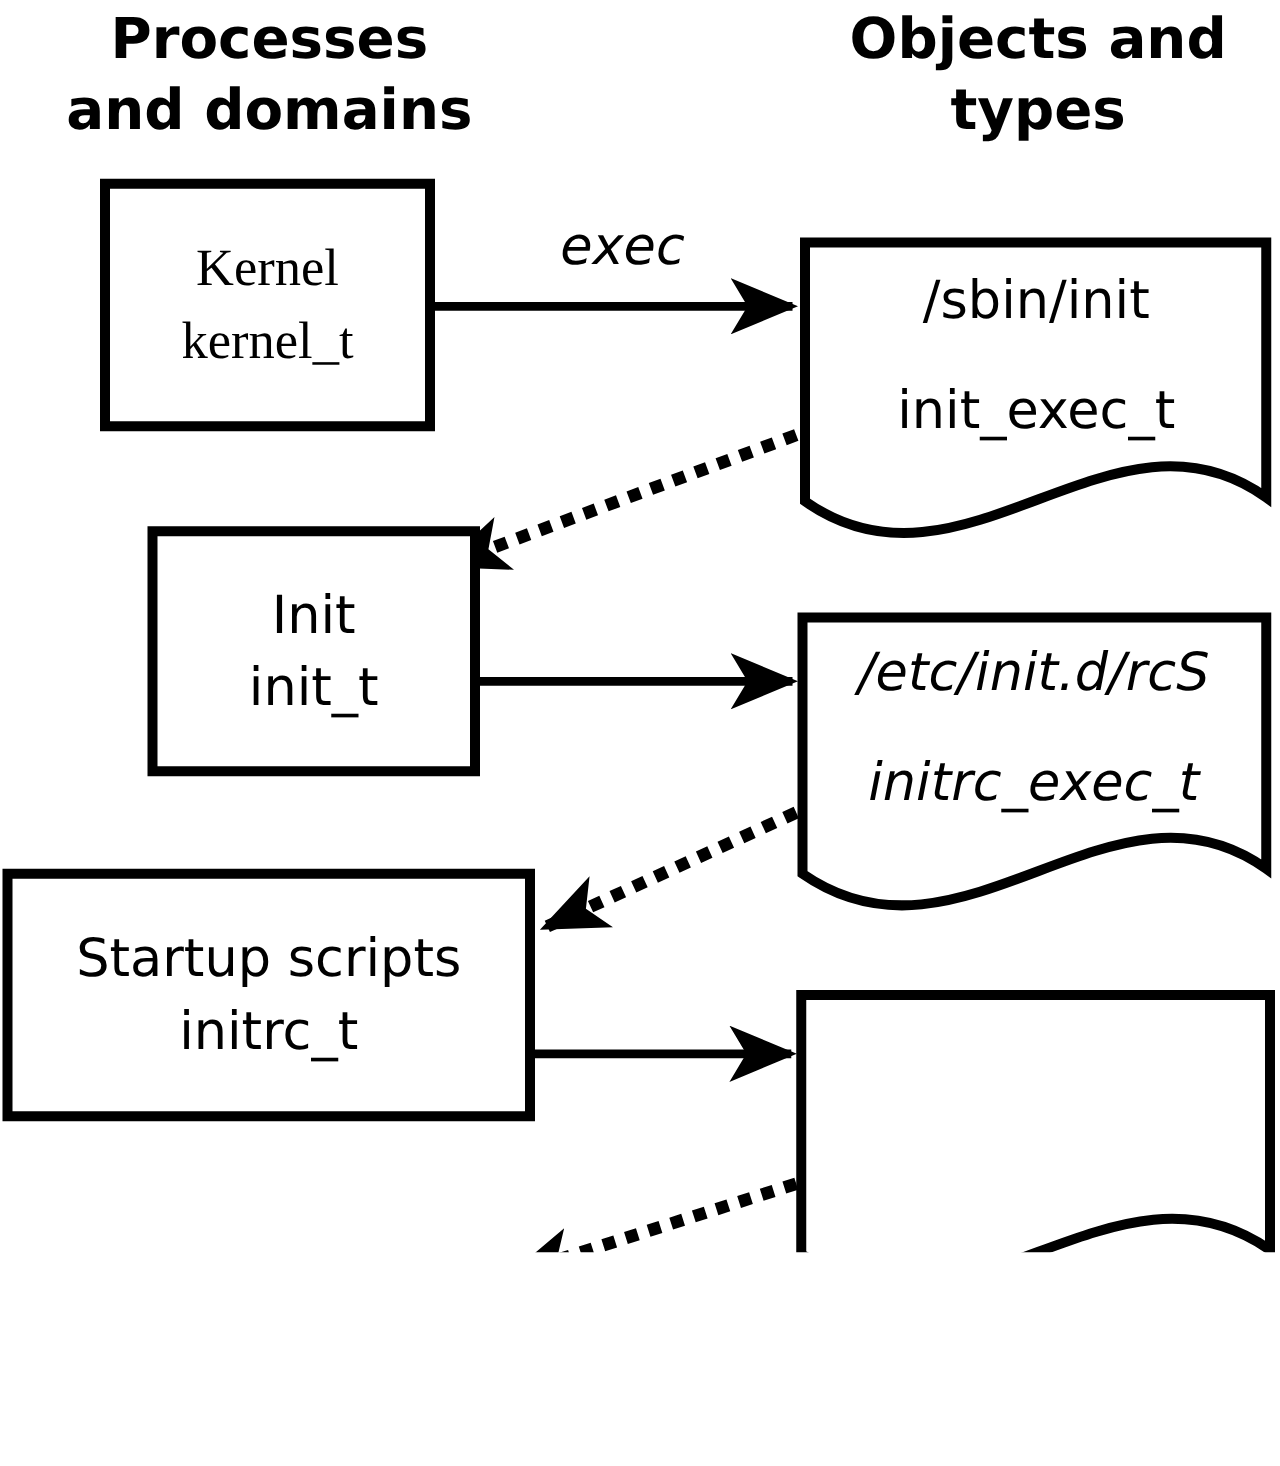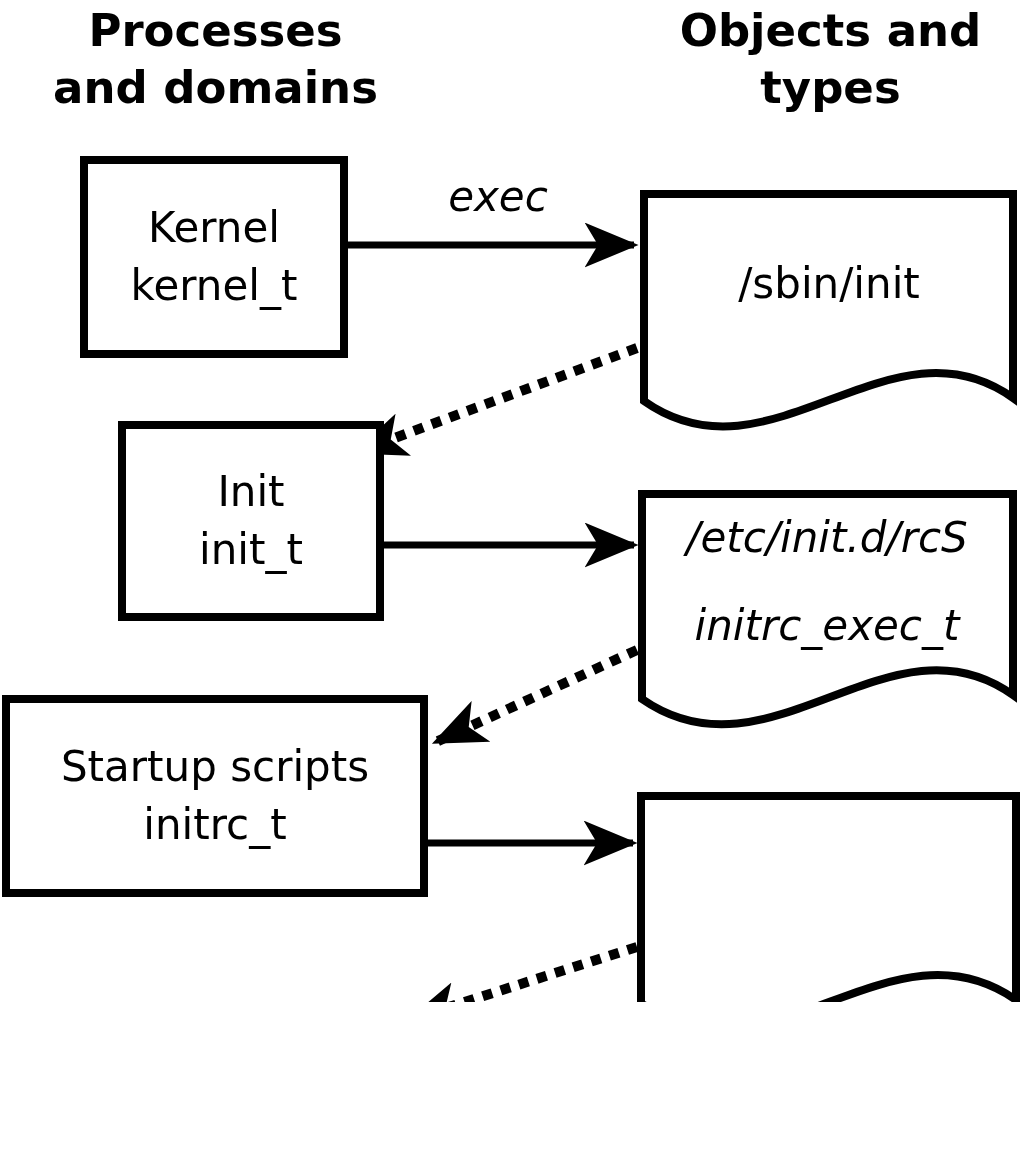--- a/index.html
+++ b/index.html
@@ -37,21 +37,21 @@
     flex-direction: column;
     align-items: center;
     justify-content: center;
     text-align: center;
     font-size: 42px;
     line-height: 58px;
     z-index: 2;
     white-space: nowrap;
   }
   .pbox span { display: block; }
-  #box-kernel  { left: 80px; top: 156px; width: 268px; height: 202px; }
+  #box-kernel  { left: 80px; top: 143px; width: 268px; height: 202px; font-family: Liberation Serif, serif; }
   #box-init    { left: 80px; top: 421px; width: 266px; height: 200px; margin-left: 38px; }
   #box-initrc  { left: 2px;  top: 695px; width: 426px; height: 202px; }
   #box-sshd    { left: 27px; top: 972px; width: 376px; height: 198px; }
 
   .doctext {
     position: absolute;
     display: flex;
     flex-direction: column;
     align-items: center;
     justify-content: center;
@@ -129,20 +129,21 @@
     <span>Init</span>
     <span>init_t</span>
   </div>
   <div class="pbox" id="box-initrc">
     <span>Startup scripts</span>
     <span>initrc_t</span>
   </div>
 
   <div class="doctext" id="doc1-text">
     <span>/sbin/init</span>
+    <span>init_exec_t</span>
   </div>
   <div class="doctext" id="doc2-text">
     <span>/etc/init.d/rcS</span>
     <span>initrc_exec_t</span>
   </div>
 
   <div id="exec-label">exec</div>
 
 </div>
 

